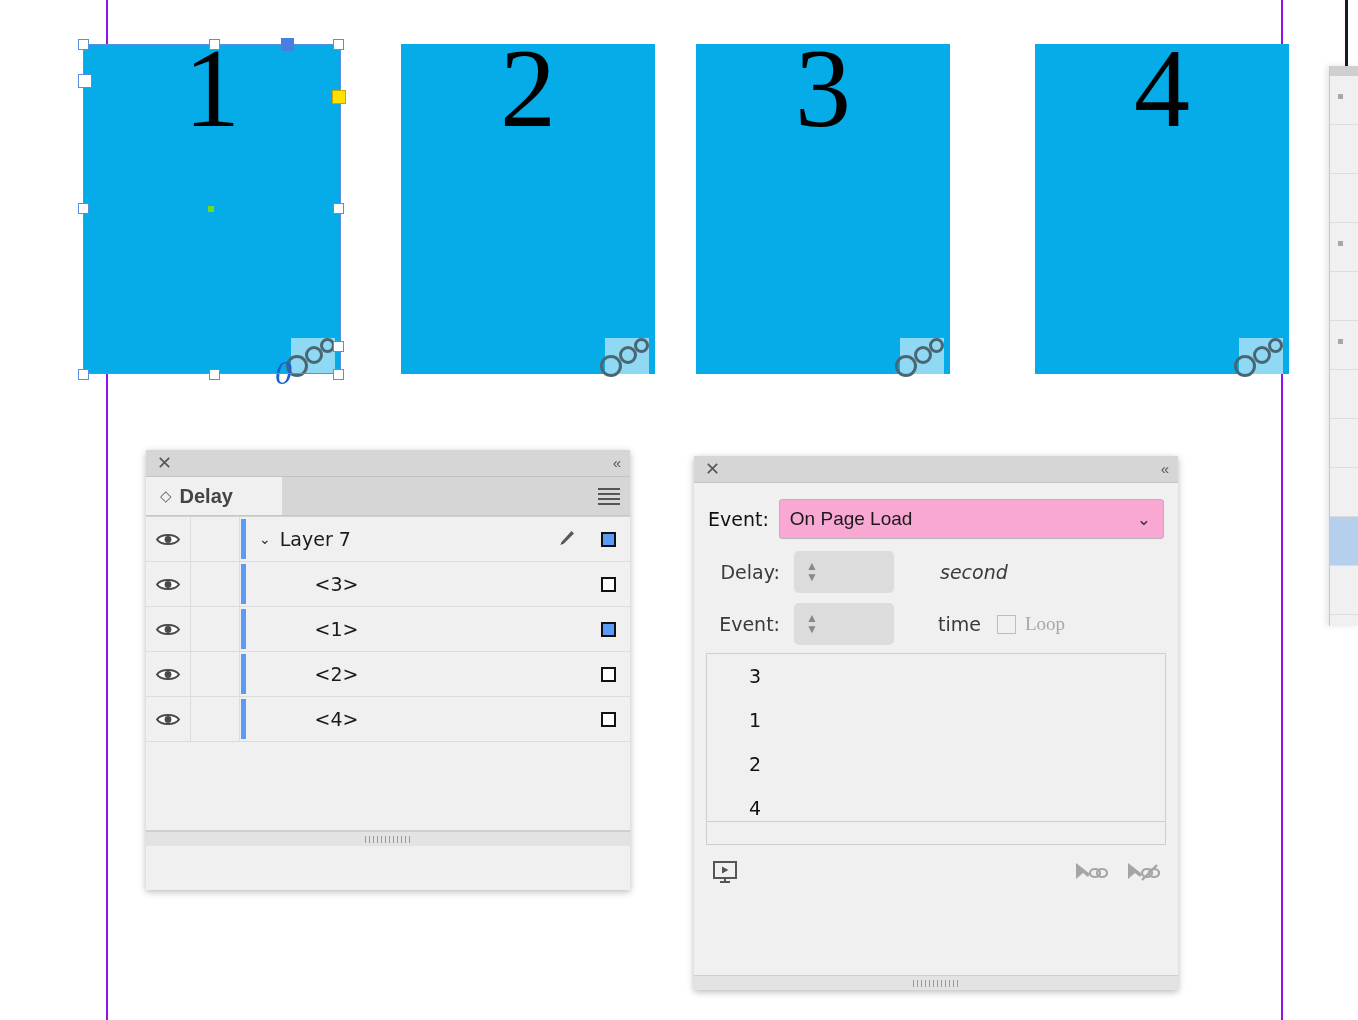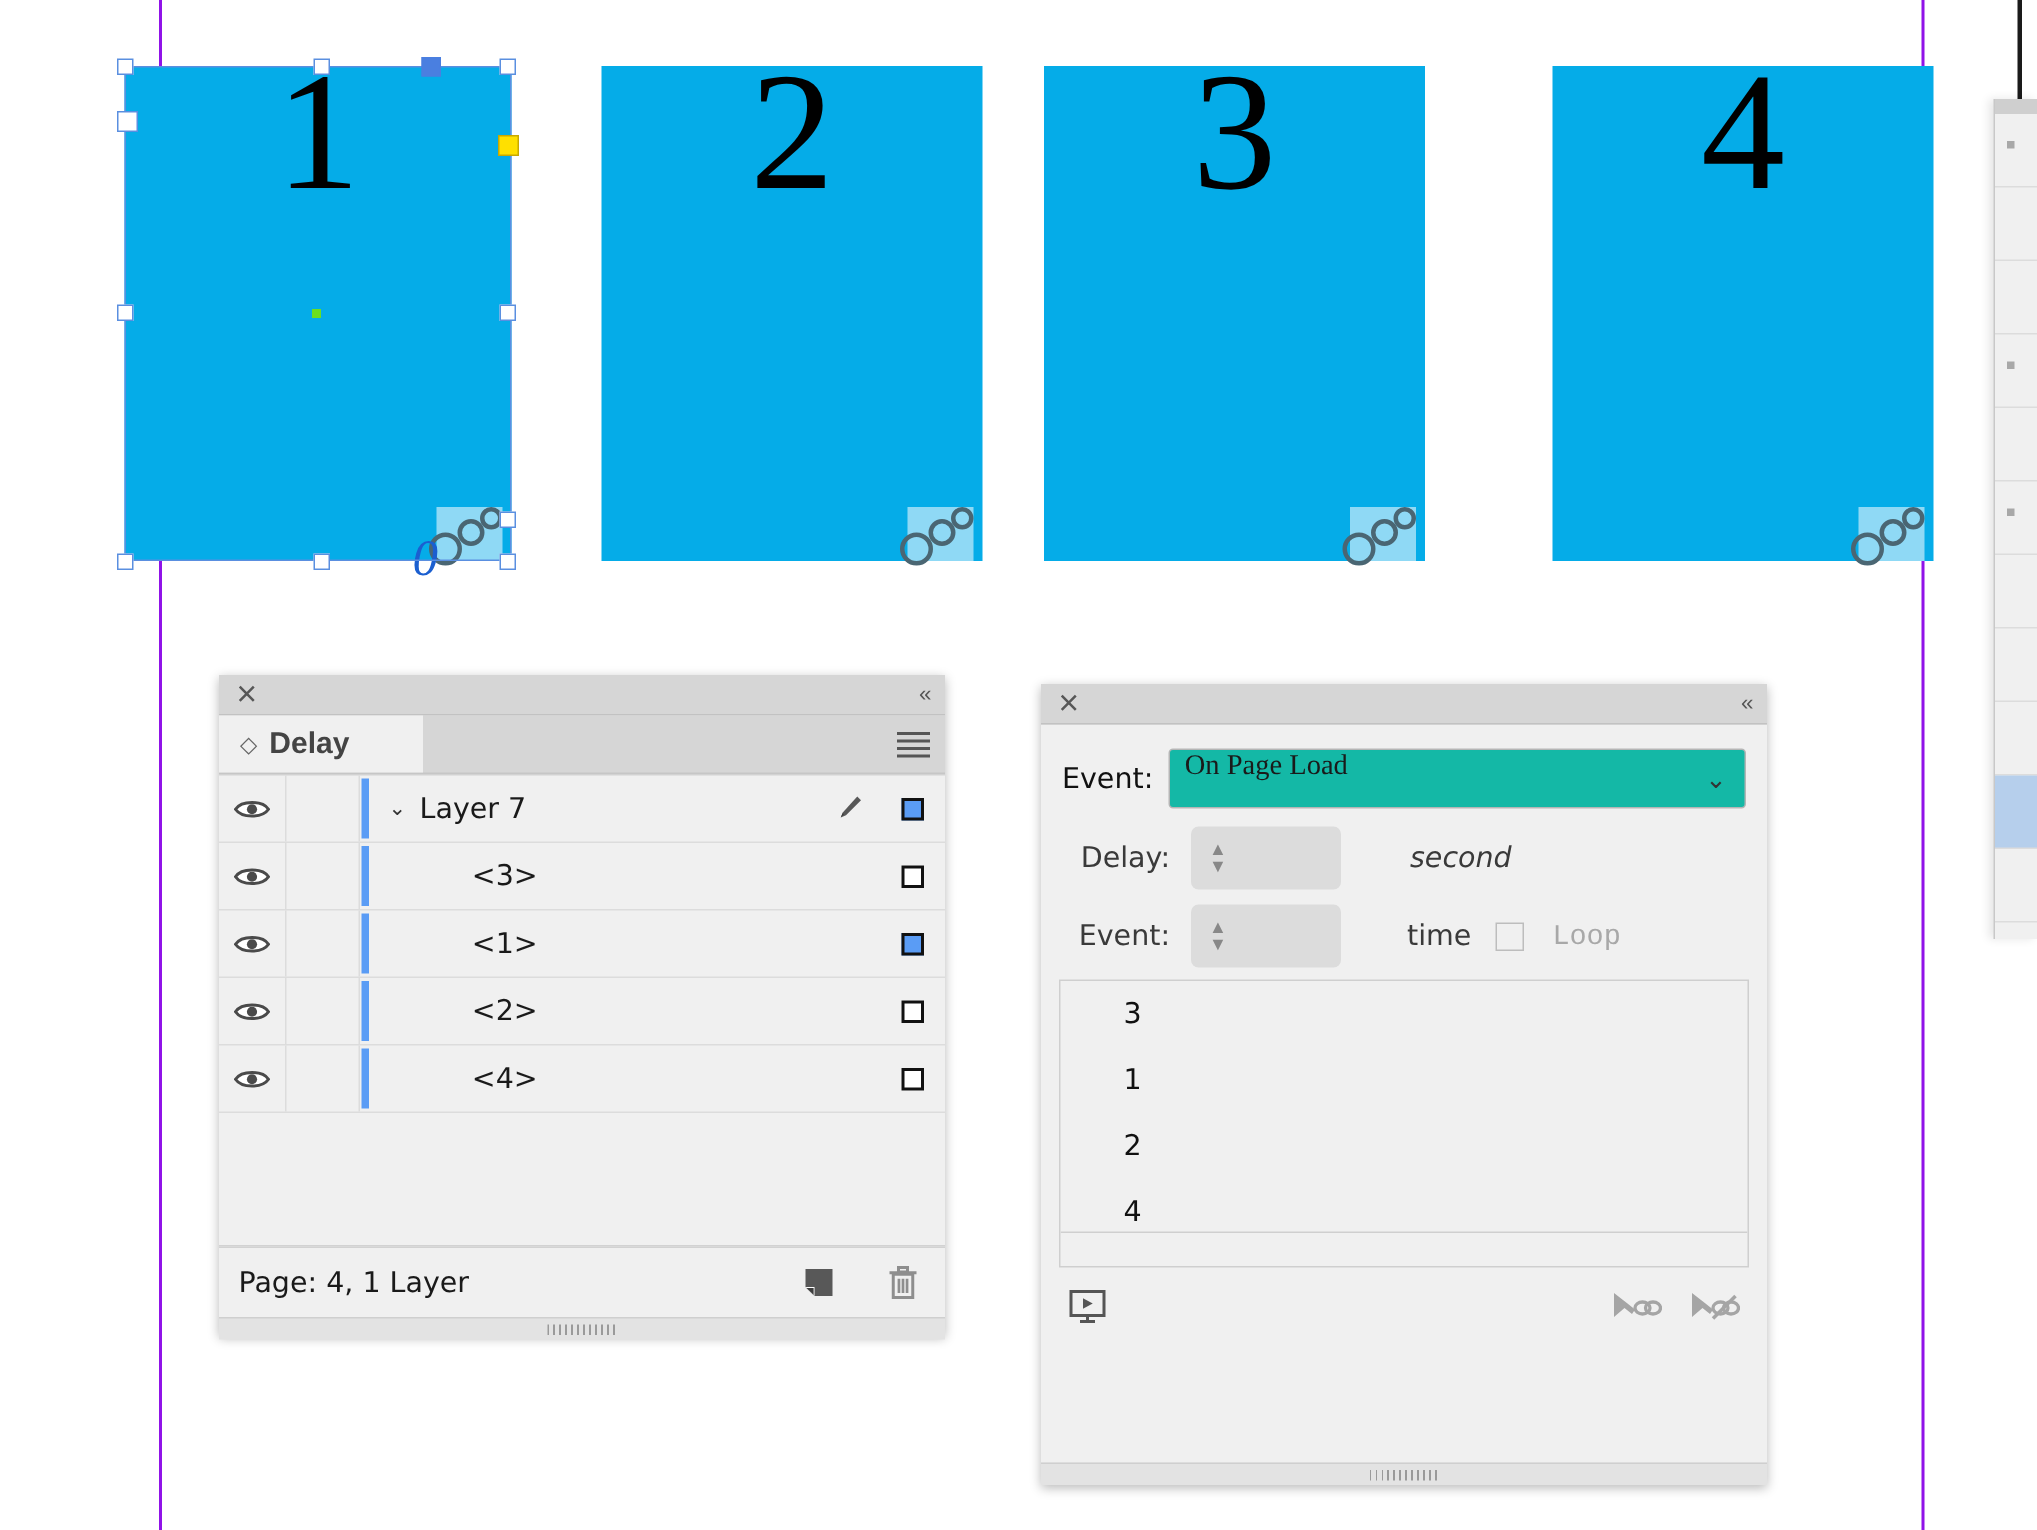--- a/index.html
+++ b/index.html
@@ -112,34 +112,34 @@
   .grip{height:14px;background:#E3E3E3;display:flex;align-items:center;justify-content:center;border-top:1px solid #cfcfcf;cursor:ns-resize;}
   .grip .g{width:46px;height:7px;
     background:repeating-linear-gradient(90deg,#9a9a9a 0 1px,transparent 1px 4px);}
 
   
   #timing-panel{left:694px;top:456px;width:484px;height:534px;}
   .t-row{display:flex;align-items:center;padding:0 14px;}
   .t-label{font-size:19px;color:#3a3a3a;font-family:"DejaVu Sans", sans-serif;}
   .t-label.dark{color:#111;font-weight:normal;}
   .t-select{
-    flex:1;height:38px;background:#14b8a6;border:1px solid #b5b5b5;border-radius:3px;
-    display:flex;padding:0 10px;margin-left:10px;
-    font-size:19px;color:#1a1a1a;font-family:Liberation Serif, serif;position:relative;cursor:pointer;
+    flex:1;height:38px;background:#f9a8d4;border:1px solid #b5b5b5;border-radius:3px;
+    display:flex;align-items:center;padding:0 10px;margin-left:10px;
+    font-size:19px;color:#1a1a1a;font-family:Liberation Sans, sans-serif;position:relative;cursor:pointer;
   }
   .t-select .chev{position:absolute;right:12px;top:9px;color:#333;font-size:17px;}
   .spinner{
     width:100px;height:42px;background:#DCDCDC;border-radius:5px;
     display:flex;flex-direction:column;align-items:flex-start;justify-content:center;
     padding-left:12px;box-sizing:border-box;cursor:pointer;
   }
   .spinner .ar{font-size:12px;line-height:11px;color:#888;}
   .unit{font-size:19px;color:#3a3a3a;margin-left:14px;font-family:"DejaVu Sans", sans-serif;}
   .cb{width:19px;height:19px;border:1.6px solid #bdbdbd;background:#F0F0F0;box-sizing:border-box;margin-left:16px;cursor:pointer;}
-  .cb-label{font-size:19px;color:#a8a8a8;margin-left:19px;font-family:Liberation Mono, monospace;}
+  .cb-label{font-size:19px;color:#a8a8a8;margin-left:9px;font-family:Liberation Serif, serif;}
   .linked-list{
     margin:8px 12px 0 12px;border:1px solid #cfcfcf;background:#F0F0F0;height:190px;
     overflow:hidden;position:relative;
   }
   .li-item{height:44px;display:flex;align-items:center;padding-left:42px;font-size:19px;color:#111;font-family:"DejaVu Sans", sans-serif;cursor:pointer;}
   .li-foot{position:absolute;left:0;right:0;bottom:0;height:22px;border-top:1px solid #cfcfcf;}
   .t-toolbar{display:flex;align-items:center;height:48px;padding:0 18px;margin-top:4px;}
   .t-toolbar .sp{flex:1;}
   .tbtn{margin-left:18px;cursor:pointer;}
   .tbtn.left{margin-left:0;}
@@ -358,38 +358,20 @@
       </div>
       <div class="lr-pencil"></div>
       <div class="lr-target">
           <span class="tgt"></span>
         </div>
     </div>
 
     <div class="layer-empty"></div>
   </div>
 
-  <div class="layer-status">
-    <span class="txt">Page: 4, 1 Layer</span>
-    <span class="ico">
-      <svg width="24" height="24" viewBox="0 0 24 24">
-        <path d="M3 3 H21 V21 H9 L3 15 Z" fill="#585858"></path>
-        <path d="M3 15 H9 V21 Z" fill="#fff"></path>
-        <path d="M3.6 15.6 L8.4 20.4 V15.6 Z" fill="#3d3d3d"></path>
-      </svg>
-    </span>
-    <span class="ico">
-      <svg width="24" height="26" viewBox="0 0 24 26">
-        <path d="M9 3 H15 V6 H9 Z" fill="none" stroke="#8e8e8e" stroke-width="2"></path>
-        <path d="M3 6.5 H21" stroke="#8e8e8e" stroke-width="2"></path>
-        <path d="M5.5 7.5 H18.5 V23 H5.5 Z" fill="none" stroke="#8e8e8e" stroke-width="2"></path>
-        <path d="M9.3 10.5 V20 M12 10.5 V20 M14.7 10.5 V20" stroke="#8e8e8e" stroke-width="1.8"></path>
-      </svg>
-    </span>
-  </div>
 
   <div class="grip">
       <span class="g"></span>
     </div>
 </div>
 
 <div class="panel" id="timing-panel">
 
   <div class="panel-titlebar">
     <svg class="tb-close" viewBox="0 0 16 16">

